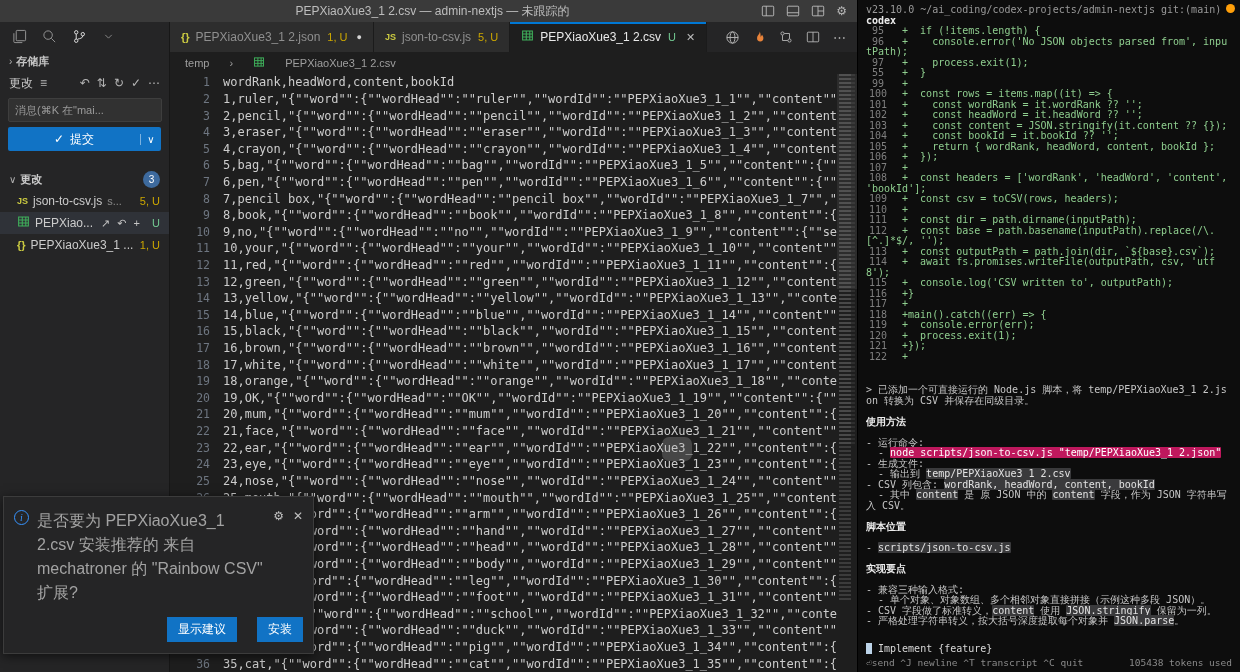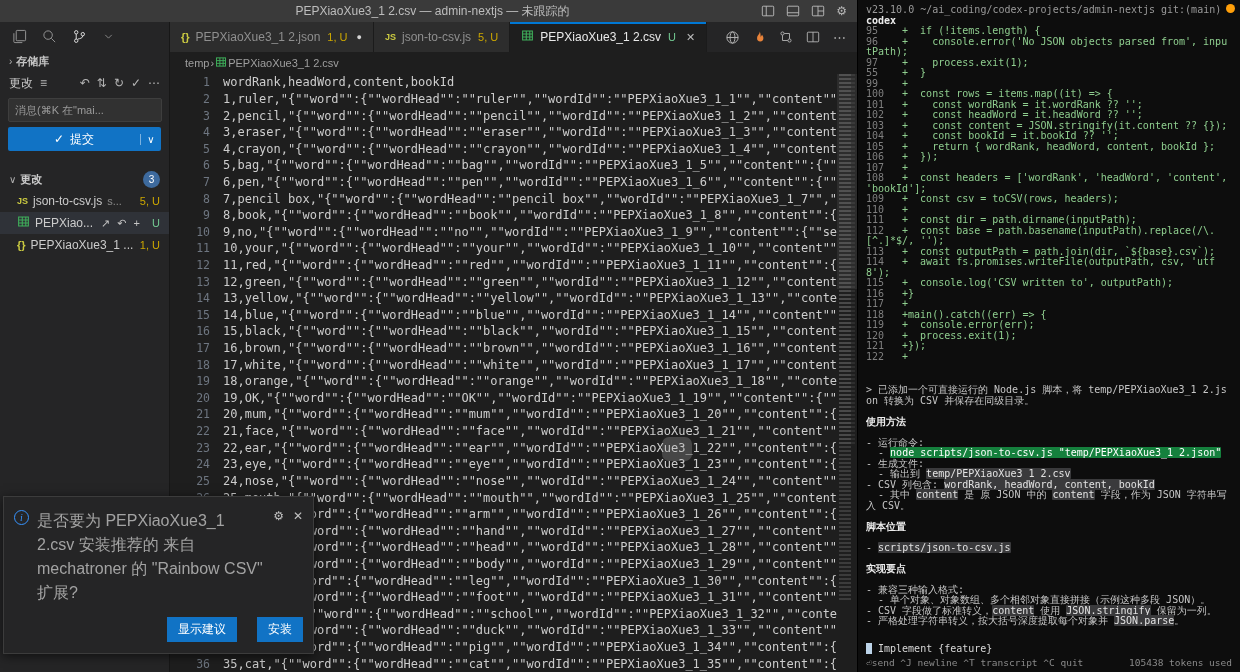--- a/index.html
+++ b/index.html
@@ -47,21 +47,21 @@
   .tab{display:flex;align-items:center;gap:6px;padding:0 11px;font-size:12px;background:#2d2d2d;color:#8f8f8f;border-right:1px solid #1b1b1b;position:relative;cursor:pointer;white-space:nowrap}
   .tab.active{background:#1e1e1e;color:#e9e9e9}
   .tab.active::before{content:"";position:absolute;top:0;left:0;right:0;height:1.5px;background:#0078d4}
   .tab-badge{font-size:11px;margin-left:1px}
   .tab-dirty{color:#d4d4d4;font-size:9px;margin-left:3px}
   .tab-close{color:#bcbcbc;font-size:11px;margin-left:4px}
   .tab-actions{margin-left:auto;display:flex;align-items:center;gap:13px;padding:0 11px;color:#c0c0c0}
   .tab-actions svg{display:block}
   .more-dots{font-size:13px;color:#c0c0c0}
 
-  .breadcrumb{height:22px;flex:none;background:#1e1e1e;display:flex;align-items:center;gap:1px;font-size:11px;color:#9f9f9f;padding-left:15px}
+  .breadcrumb{height:22px;flex:none;background:#1e1e1e;display:flex;align-items:center;gap:20px;font-size:11px;color:#9f9f9f;padding-left:15px}
 
   .editor{flex:1;position:relative;background:#1e1e1e;overflow:hidden}
   .code-lines{position:absolute;top:0;left:0;right:20px;bottom:0;overflow:hidden}
   .code-line{display:flex;height:16.61px;align-items:center;font-family:"DejaVu Sans Mono",monospace;font-size:12px;white-space:pre;overflow:hidden}
   .ln{flex:none;width:40px;text-align:right;color:#6e7681;font-size:11.5px}
   .code{padding-left:13px;color:#cdcdcd;overflow:hidden;flex:1}
   .cursor-halo{position:absolute;left:492px;top:363px;width:30px;height:24px;border-radius:7px;background:rgba(175,175,175,.28)}
   .minimap{position:absolute;top:0;right:0;width:20px;bottom:0;background:
     repeating-linear-gradient(180deg, rgba(205,205,205,.17) 0 2px, transparent 2px 4px) 2px 0/ 12px 88% no-repeat,
     repeating-linear-gradient(180deg, rgba(205,205,205,.09) 0 2px, transparent 2px 4px) 2px 0/ 16px 62% no-repeat,
@@ -77,26 +77,26 @@
   .toast-actions{display:flex;justify-content:flex-end;gap:20px;padding:6px 10px 11px}
   .toast-btn{background:#1173c5;color:#fff;border:none;font-size:12px;padding:4px 11px;cursor:pointer;font-family:inherit}
 
   
   .terminal{flex:1;background:#0d0d0d;border-left:1px solid #000;color:#c7c7c7;font-family:"DejaVu Sans Mono",monospace;font-size:10px;line-height:10.5px;padding:5px 8px 4px;display:flex;flex-direction:column;position:relative;overflow:hidden}
   .t-dot{position:absolute;top:4px;right:5px;width:9px;height:9px;border-radius:50%;background:#ff9f0a}
   .t-head{color:#9a9a9a;white-space:pre-wrap;word-break:break-all}
   .t-app{color:#ececec;font-weight:bold}
   .t-scroll{flex:1;overflow:hidden;min-height:0}
   .t-line{white-space:pre-wrap;word-break:break-all}
-  .tln{display:inline-block;width:24px;text-align:left;color:#7f7f7f}
+  .tln{display:inline-block;width:24px;text-align:center;color:#7f7f7f}
   .tadd{color:#8fce8f}
   .t-bodyblock{margin-top:23px}
   .t-h{color:#ececec;font-weight:bold}
   .t-chip{background:#3a3a3c;color:#e3e3e3;border-radius:1px}
-  .t-sel{background:#15803d;color:#ffffff;border-radius:1px}
+  .t-sel{background:#be185d;color:#ffffff;border-radius:1px}
   .t-input{flex:none;margin:3px 0 3px;color:#d8d8d8}
   .t-cursor{display:inline-block;width:6px;height:11px;background:#bcd3e8;vertical-align:-2px;margin-right:6px}
   .t-status{flex:none;color:#8a8a8a;display:flex;justify-content:space-between;font-size:9.5px}
 </style>
 </head>
 <body>
 
 <div class="screen">
 
   <div class="vscode">

